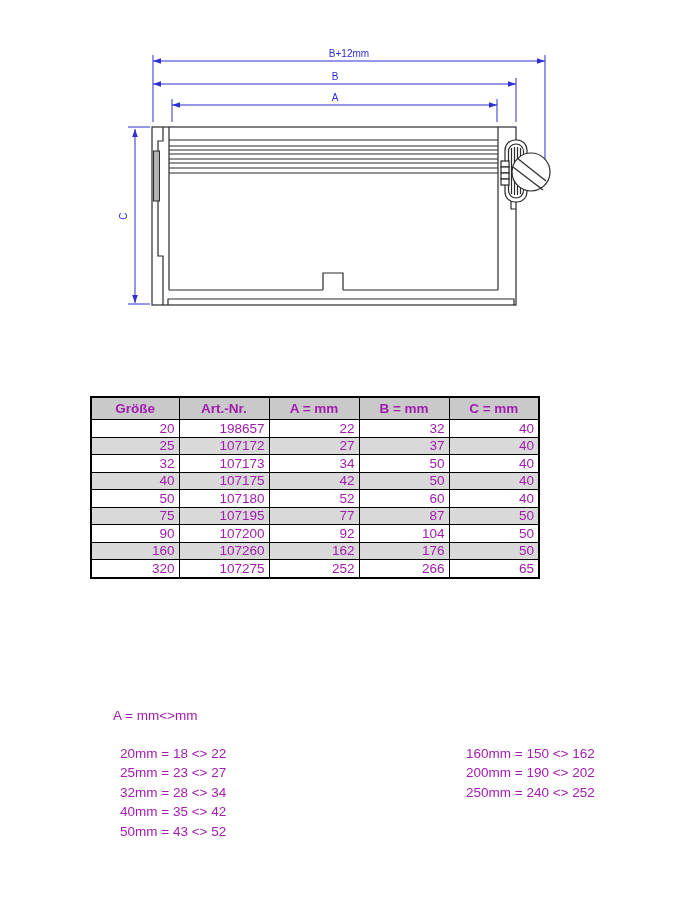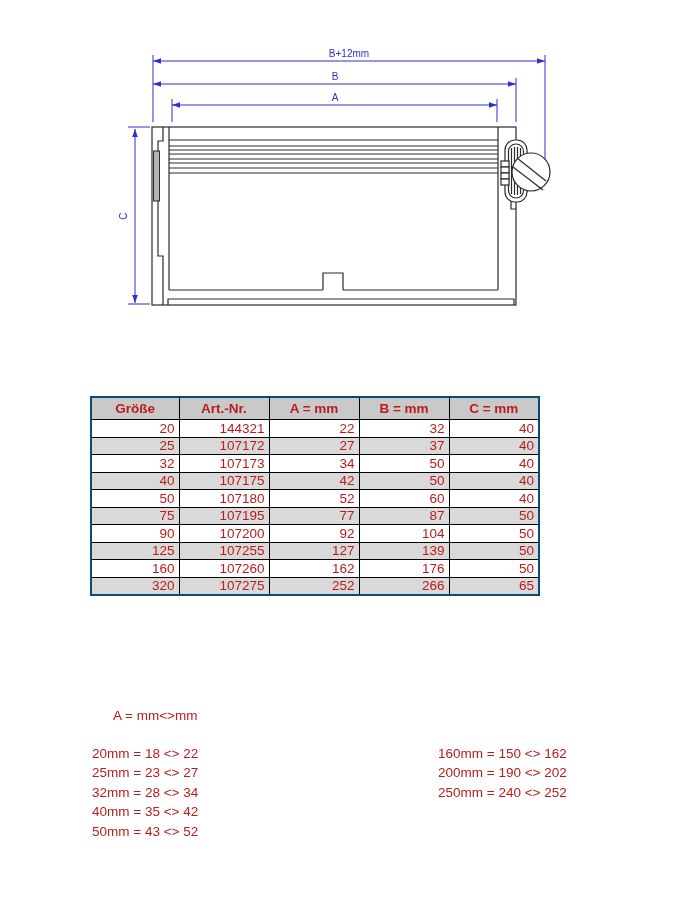--- a/index.html
+++ b/index.html
@@ -2,57 +2,57 @@
 <html style="--dim: #2e2ed2; --ink: #2a2a2a; --tab: #b3b3b3; --th_bg: #c9c9c9; --stripe: #d9d9d9;"><head>
 <meta charset="utf-8">
 <style>
   html, body { margin: 0; padding: 0; background: #ffffff; }
   .page {
     position: relative;
     width: 700px;
     height: 900px;
     background: #ffffff;
     font-family: "Liberation Sans", sans-serif;
-    color: #b91c1c;
+    color: #a21caf;
     overflow: hidden;
   }
 
   
   .drawing { position: absolute; left: 0; top: 0; }
   .d  { stroke: var(--dim); stroke-width: 1; fill: none; }
   .da { fill: var(--dim); stroke: none; }
   .dt { fill: var(--dim); font-size: 10px; font-family: "Liberation Sans", sans-serif; }
   .k  { stroke: var(--ink); stroke-width: 1.2; fill: none; stroke-linejoin: miter; }
   .kw { stroke: var(--ink); stroke-width: 1.2; fill: #ffffff; }
   .kg { stroke: var(--ink); stroke-width: 1; fill: var(--tab); }
 
   
   .spec-table {
     position: absolute; left: 90px; top: 396px;
     width: 448px; table-layout: fixed;
-    border-collapse: collapse; border: 2px solid #0c4a6e;
+    border-collapse: collapse; border: 2px solid #000000;
     font-size: 13.5px;
   }
   .spec-table th {
     background: var(--th_bg);
     border: 1.5px solid #000;
     font-weight: bold; text-align: center;
     height: 21px; padding: 0 2px;
   }
   .spec-table td {
     border: 1.5px solid #000;
     text-align: right;
     height: 16.5px; padding: 0 4px 0 0;
     background: #ffffff;
   }
   .spec-table tbody tr:nth-child(even) td { background: var(--stripe); }
 
   
   .formula { position: absolute; left: 92px; top: 708px; font-size: 13.5px; margin-left: 21px; }
-  .notes-col { position: absolute; top: 744px; font-size: 13.5px; line-height: 19.4px; white-space: nowrap; }
+  .notes-col { position: absolute; top: 744px; font-size: 13.5px; line-height: 19.4px; white-space: nowrap; margin-left: 28px; }
   .notes-col.c1 { left: 92px; }
   .notes-col.c2 { left: 266px; }
   .notes-col.c3 { left: 438px; }
 </style>
 </head>
 <body>
 
 <div class="page">
 
   <svg class="drawing" width="700" height="340" viewBox="0 0 700 340">
@@ -150,21 +150,21 @@
         <th>Größe</th>
         <th>Art.-Nr.</th>
         <th>A = mm</th>
         <th>B = mm</th>
         <th>C = mm</th>
       </tr>
     </thead>
     <tbody>
       <tr>
         <td>20</td>
-          <td>144321</td>
+          <td>198657</td>
           <td>22</td>
           <td>32</td>
           <td>40</td>
       </tr>
       <tr>
         <td>25</td>
           <td>107172</td>
           <td>27</td>
           <td>37</td>
           <td>40</td>
@@ -195,27 +195,20 @@
           <td>107195</td>
           <td>77</td>
           <td>87</td>
           <td>50</td>
       </tr>
       <tr>
         <td>90</td>
           <td>107200</td>
           <td>92</td>
           <td>104</td>
-          <td>50</td>
-      </tr>
-      <tr>
-        <td>125</td>
-          <td>107255</td>
-          <td>127</td>
-          <td>139</td>
           <td>50</td>
       </tr>
       <tr>
         <td>160</td>
           <td>107260</td>
           <td>162</td>
           <td>176</td>
           <td>50</td>
       </tr>
       <tr>

